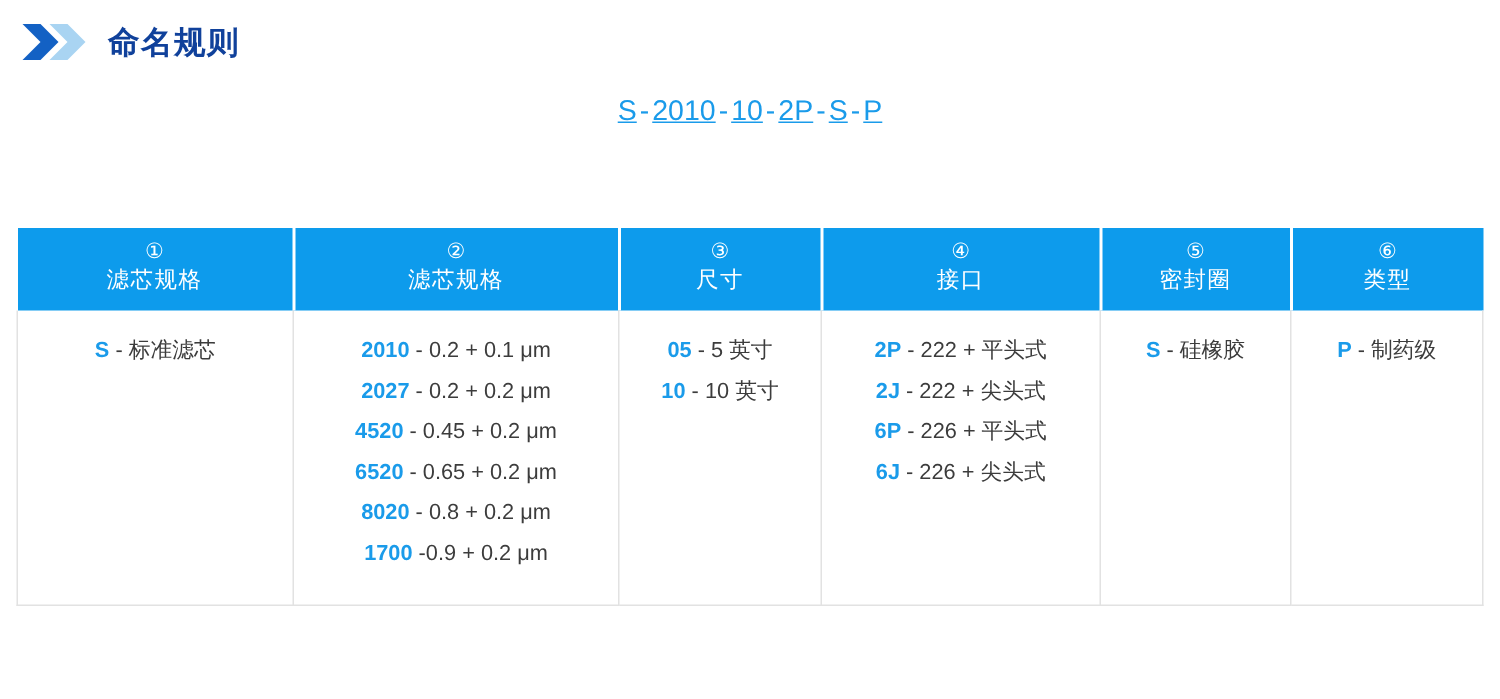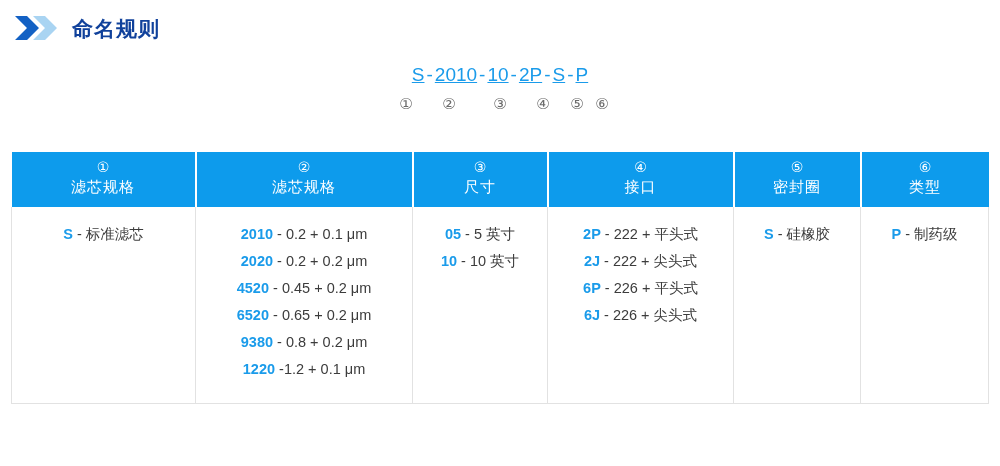--- a/index.html
+++ b/index.html
@@ -144,23 +144,20 @@
     <polygon points="1,1 13,1 25,13 13,25 1,25 13,13" fill="#1361c4"></polygon>
     <polygon points="19,1 31,1 43,13 31,25 19,25 31,13" fill="#a9d4f2"></polygon>
   </svg>
   <div class="title-text">命名规则</div>
 </div>
 
 <div class="code-area">
   <div class="code-line">
     <span class="code-seg">S</span><span class="code-dash">-</span><span class="code-seg">2010</span><span class="code-dash">-</span><span class="code-seg">10</span><span class="code-dash">-</span><span class="code-seg">2P</span><span class="code-dash">-</span><span class="code-seg">S</span><span class="code-dash">-</span><span class="code-seg">P</span>
   </div>
-  <div class="circle-line">
-    <span style="width:34px">①</span><span style="width:52px">②</span><span style="width:50px">③</span><span style="width:36px">④</span><span style="width:32px">⑤</span><span style="width:18px">⑥</span>
-  </div>
 </div>
 
 <table class="spec-table">
   <colgroup>
     <col style="width:184px">
     <col style="width:217px">
     <col style="width:135px">
     <col style="width:186px">
     <col style="width:127px">
     <col style="width:128px">
@@ -196,25 +193,25 @@
   <tbody>
     <tr>
       <td>
         <div class="cell-list">
             <div class="cell-row"><span class="cell-code">S</span><span class="cell-desc"> - 标准滤芯</span></div>
           </div>
       </td>
       <td>
         <div class="cell-list">
             <div class="cell-row"><span class="cell-code">2010</span><span class="cell-desc"> - 0.2 + 0.1 μm</span></div>
-            <div class="cell-row"><span class="cell-code">2020</span><span class="cell-desc"> - 0.2 + 0.2 μm</span></div>
+            <div class="cell-row"><span class="cell-code">2027</span><span class="cell-desc"> - 0.2 + 0.2 μm</span></div>
             <div class="cell-row"><span class="cell-code">4520</span><span class="cell-desc"> - 0.45 + 0.2 μm</span></div>
             <div class="cell-row"><span class="cell-code">6520</span><span class="cell-desc"> - 0.65 + 0.2 μm</span></div>
-            <div class="cell-row"><span class="cell-code">9380</span><span class="cell-desc"> - 0.8 + 0.2 μm</span></div>
-            <div class="cell-row"><span class="cell-code">1220</span><span class="cell-desc"> -1.2 + 0.1 μm</span></div>
+            <div class="cell-row"><span class="cell-code">8020</span><span class="cell-desc"> - 0.8 + 0.2 μm</span></div>
+            <div class="cell-row"><span class="cell-code">1700</span><span class="cell-desc"> -0.9 + 0.2 μm</span></div>
           </div>
       </td>
       <td>
         <div class="cell-list">
             <div class="cell-row"><span class="cell-code">05</span><span class="cell-desc"> - 5 英寸</span></div>
             <div class="cell-row"><span class="cell-code">10</span><span class="cell-desc"> - 10 英寸</span></div>
           </div>
       </td>
       <td>
         <div class="cell-list">

